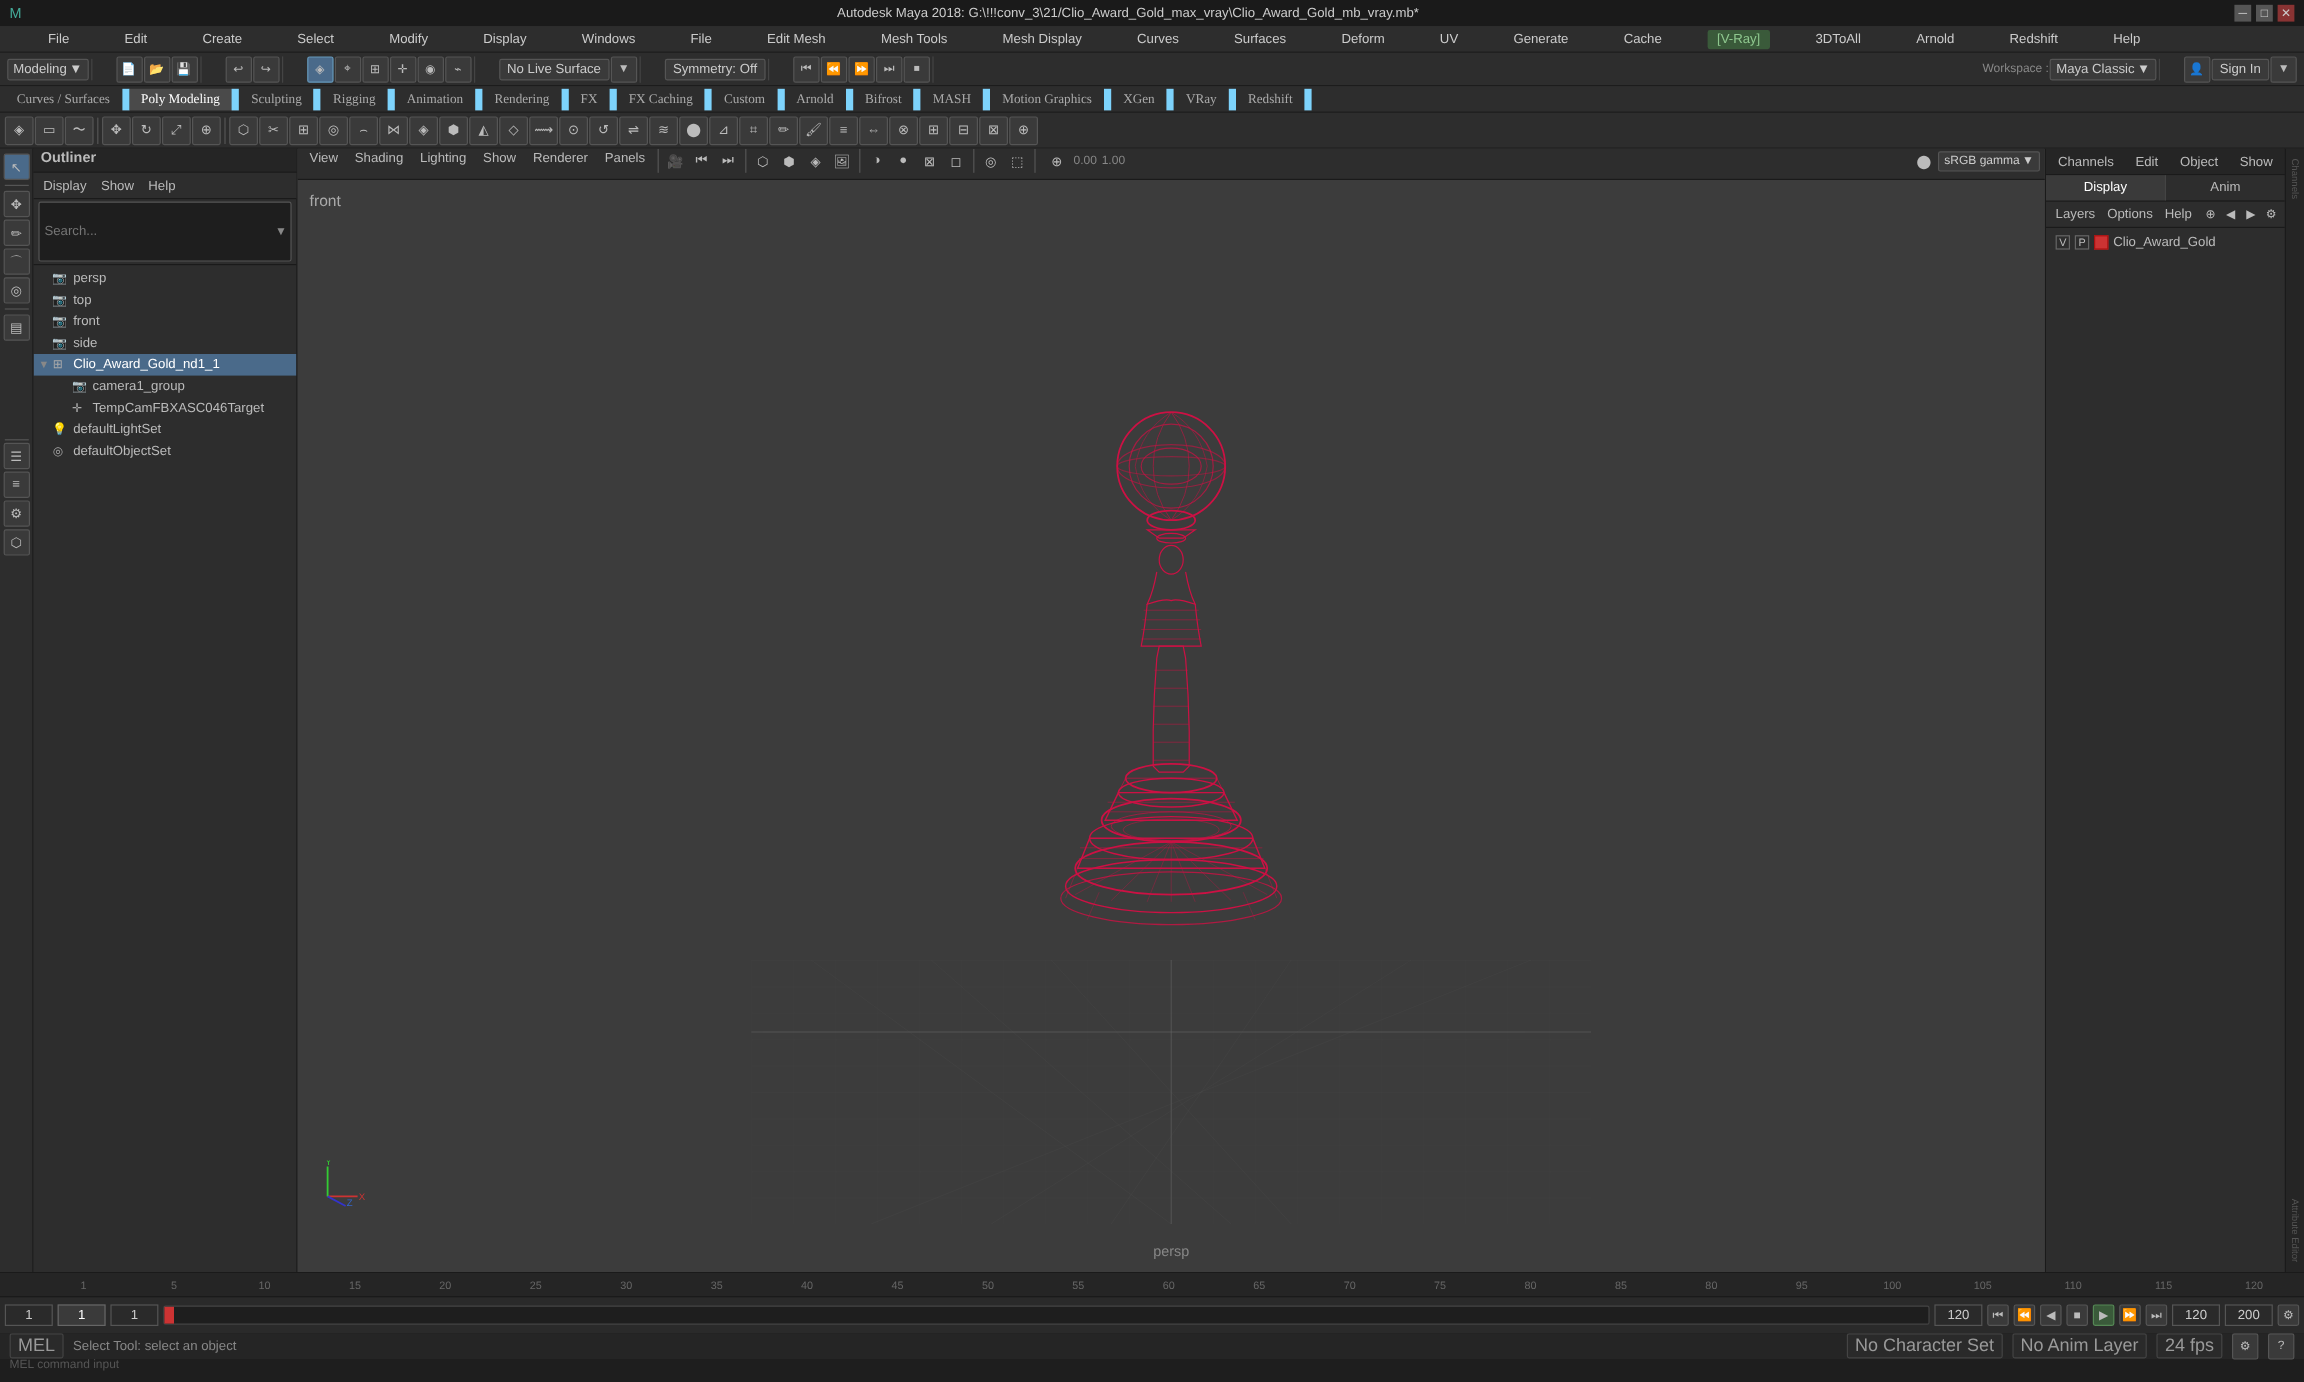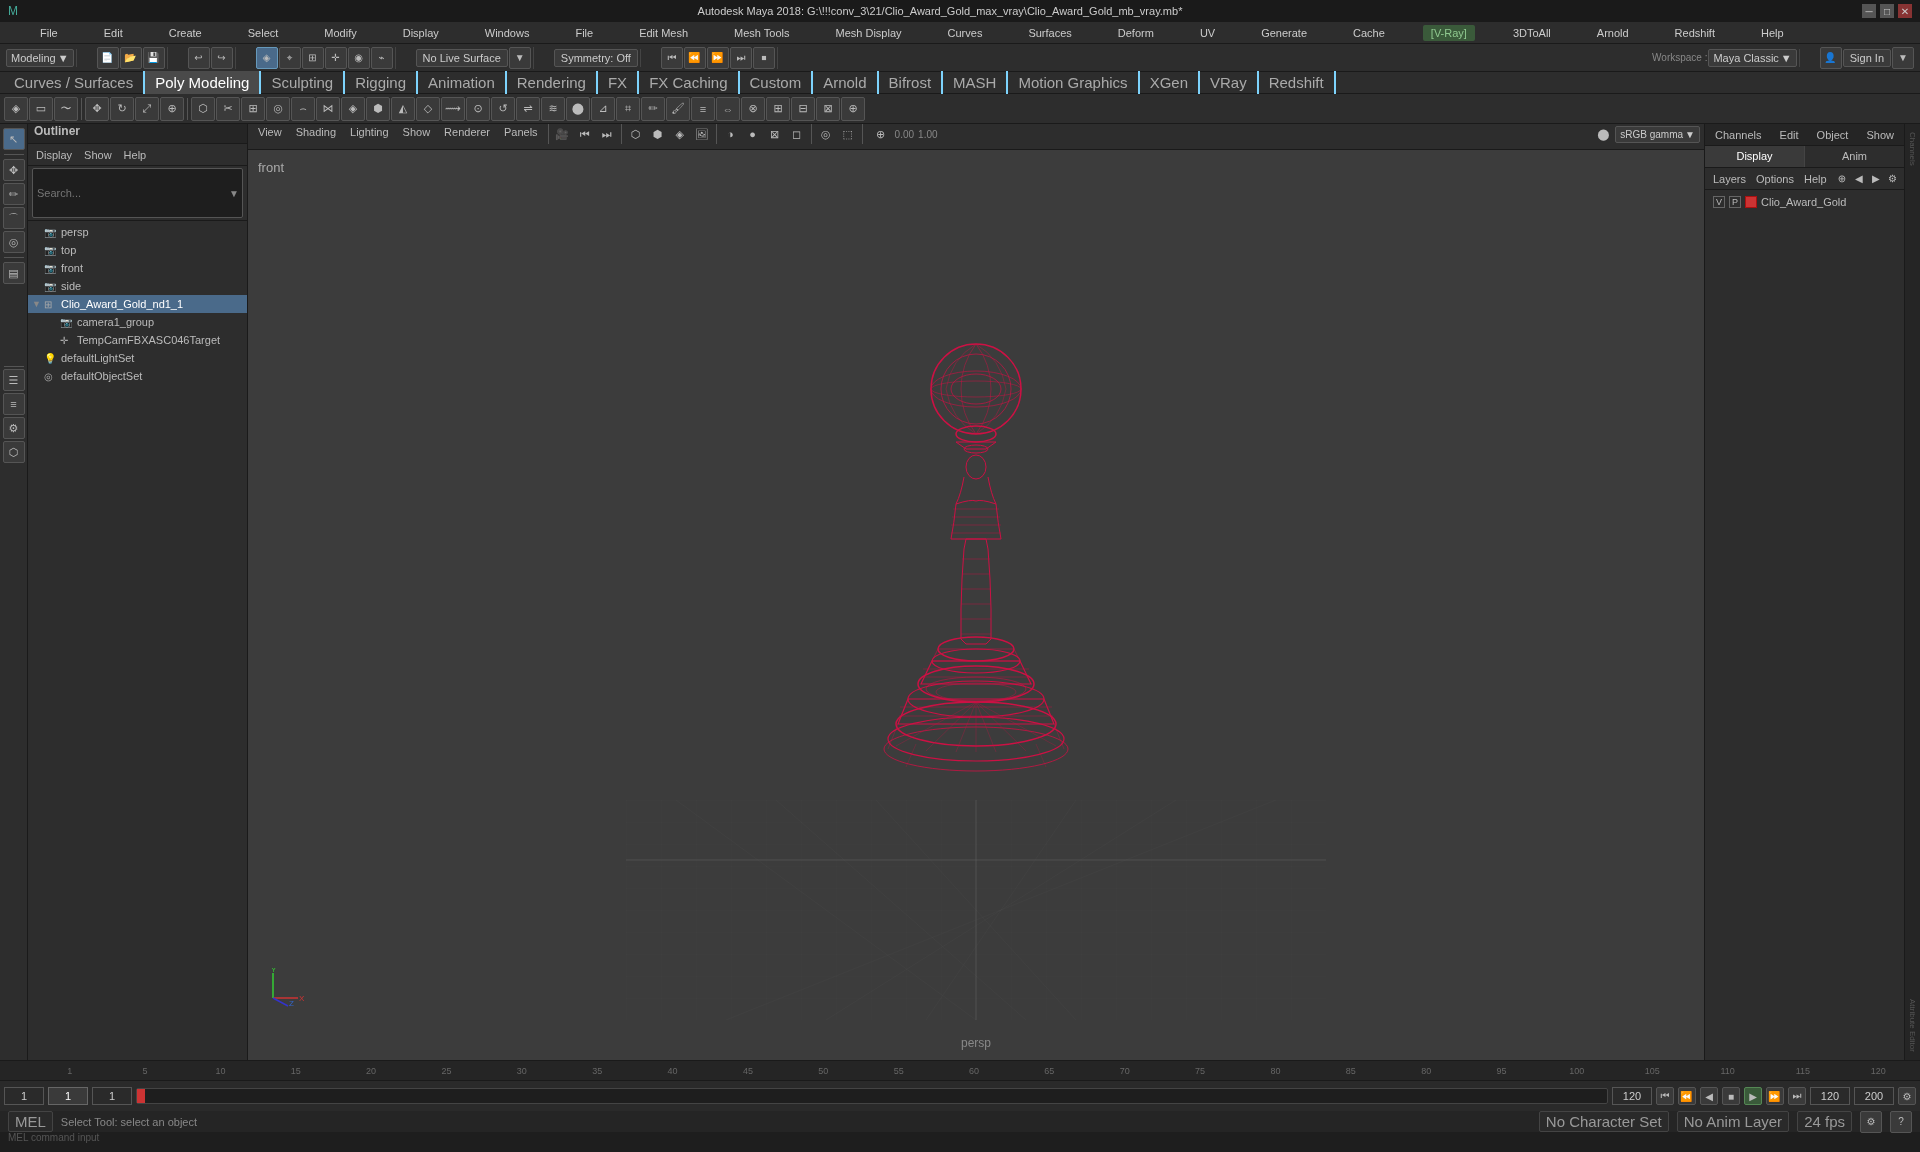--- a/index.html
+++ b/index.html
@@ -110,23 +110,24 @@
       background: #2d2d2d;
       display: flex;
       align-items: center;
       padding: 0 4px;
       gap: 0;
       border-bottom: 1px solid #1a1a1a;
     }
     .tab-item {
       padding: 3px 10px;
       color: #aaa;
-      font-size: 15px;
+      font-size: 11px;
       cursor: pointer;
-      border-right: 2px solid #7dd3fc;
+      border-right: 6px solid #7dd3fc;
+      font-family: Liberation Serif, serif;
     }
     .tab-item.active { background: #4a4a4a; color: #fff; }
 
     
     #tool-icons-bar {
       height: 30px;
       background: #2d2d2d;
       display: flex;
       align-items: center;
       padding: 0 4px;

